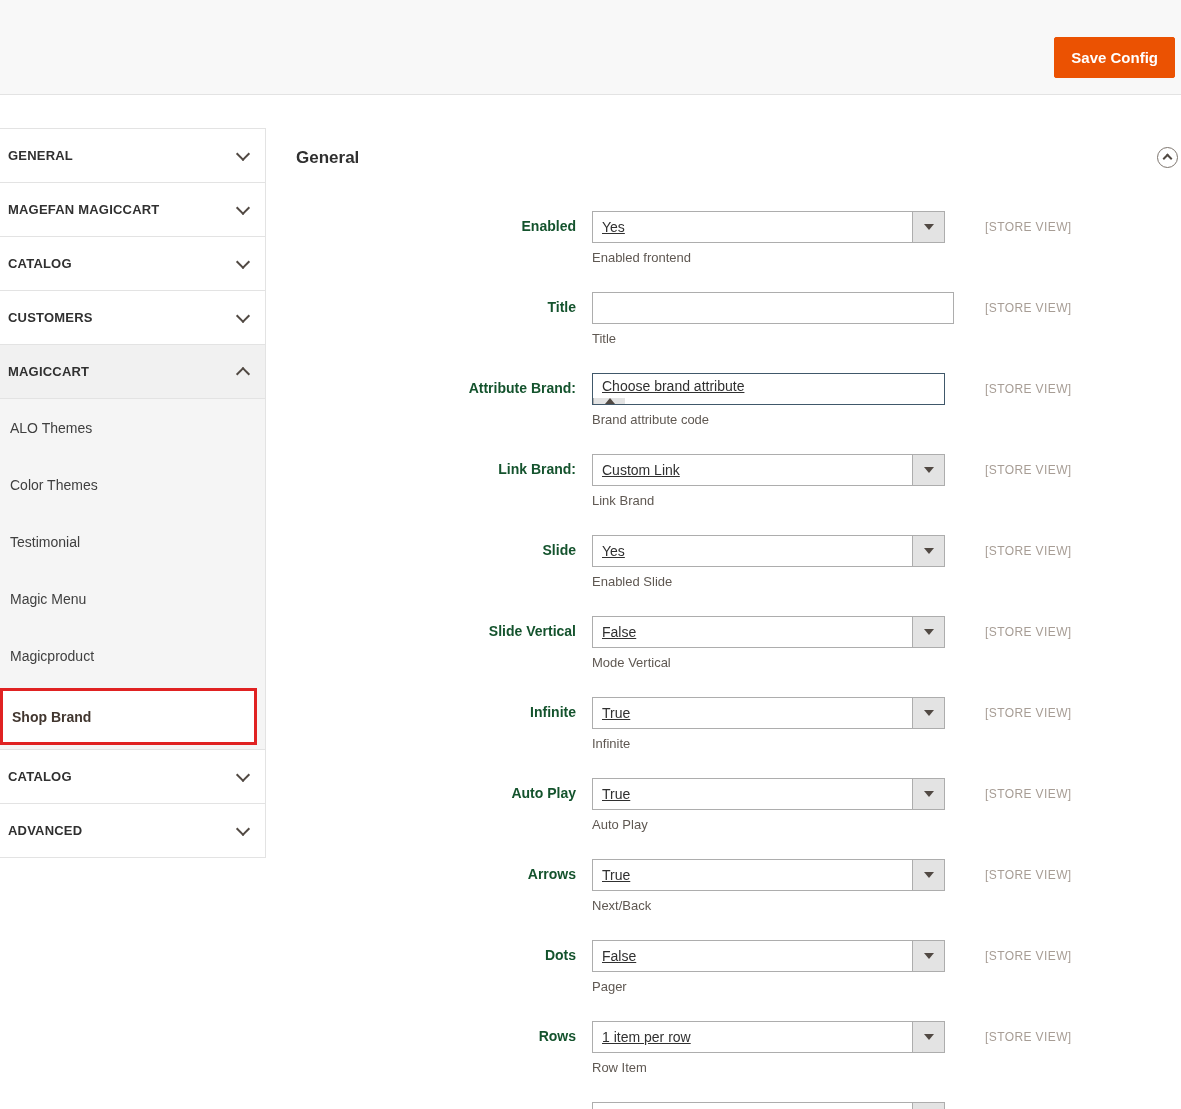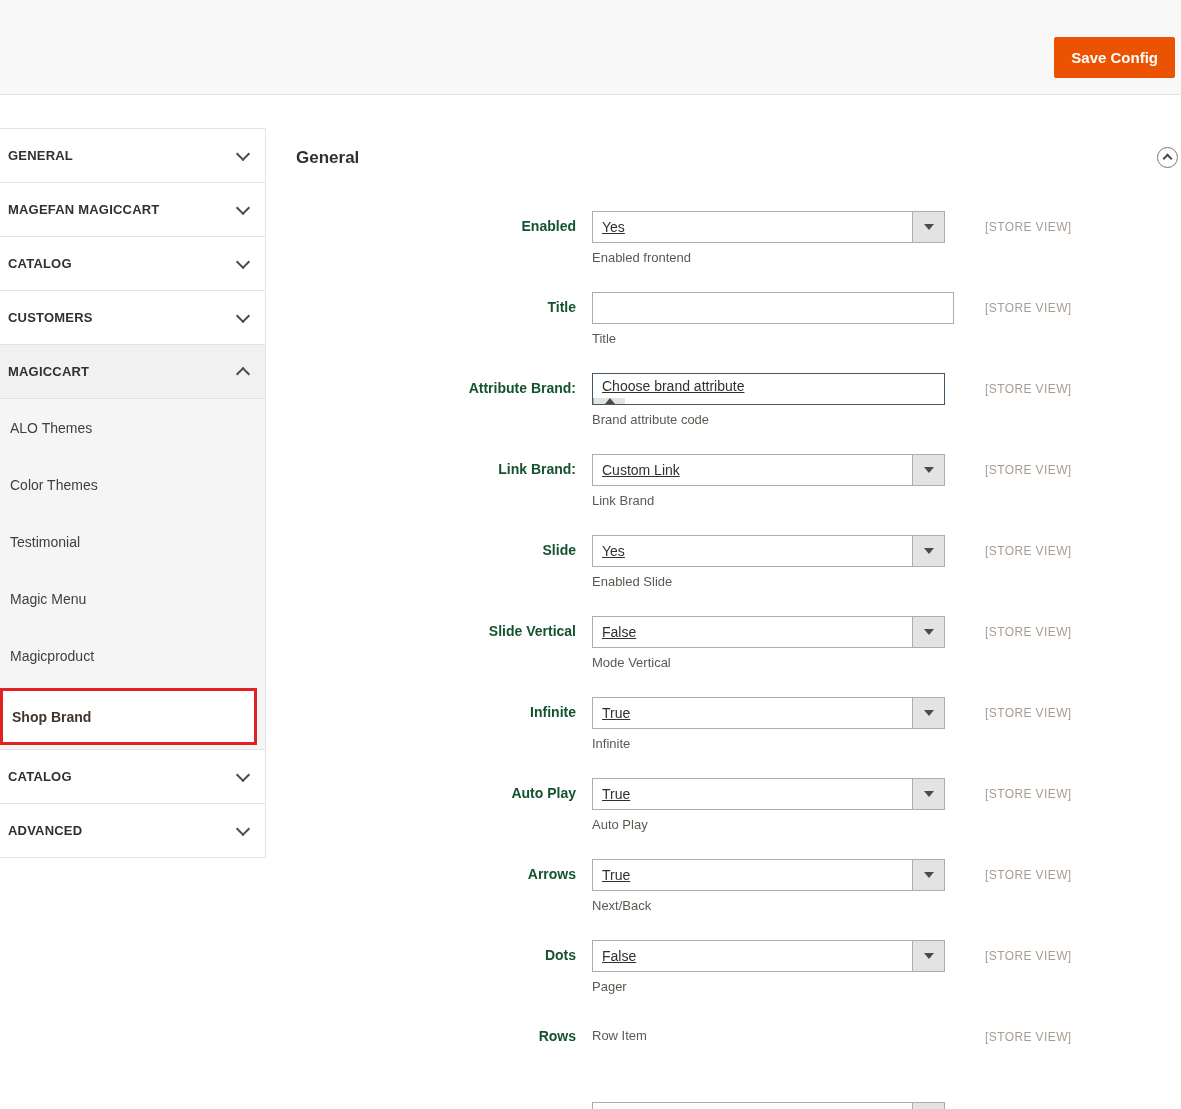--- a/index.html
+++ b/index.html
@@ -323,20 +323,26 @@
       </div>
 
       <div class="comment">Pager</div>
     </div>
     <div class="scope">[STORE VIEW]</div>
   </div>
 
   <div class="field-row">
     <div class="f-label">Rows</div>
     <div class="f-control">
+      <div class="selectbox">
+        <span class="sel-val">1 item per row</span>
+        <span class="arrow-btn">
+          <span class="tri down"></span>
+        </span>
+      </div>
 
       <div class="comment">Row Item</div>
     </div>
     <div class="scope">[STORE VIEW]</div>
   </div>
 
   <div class="field-row partial">
     <div class="f-label"></div>
     <div class="f-control">
       <div class="selectbox">

